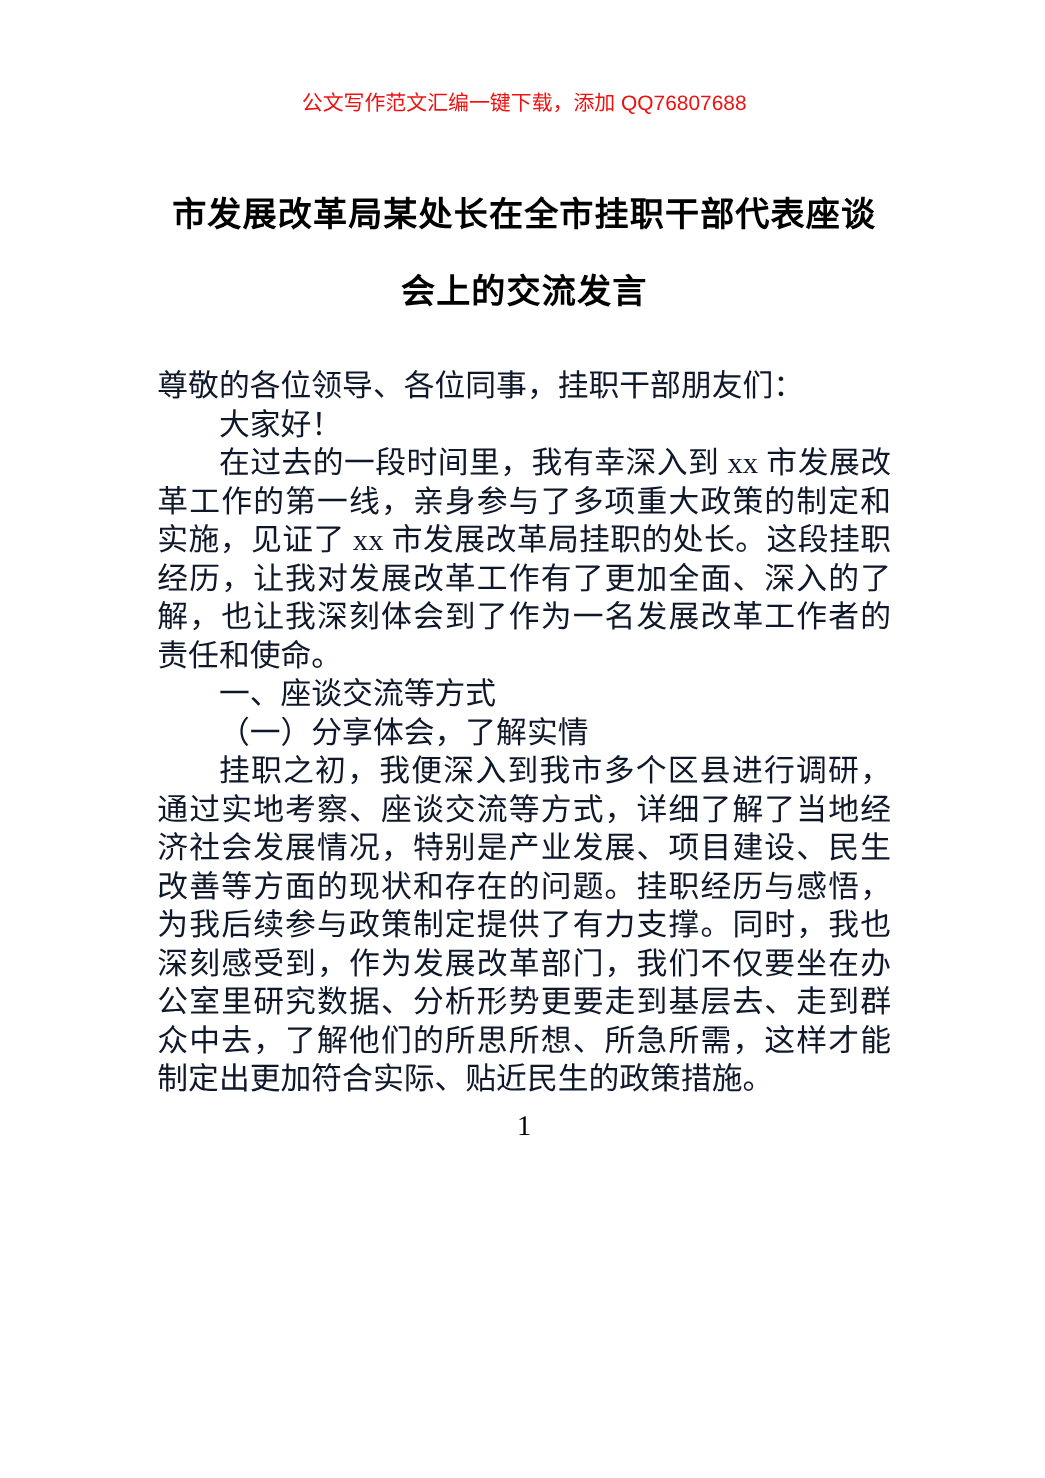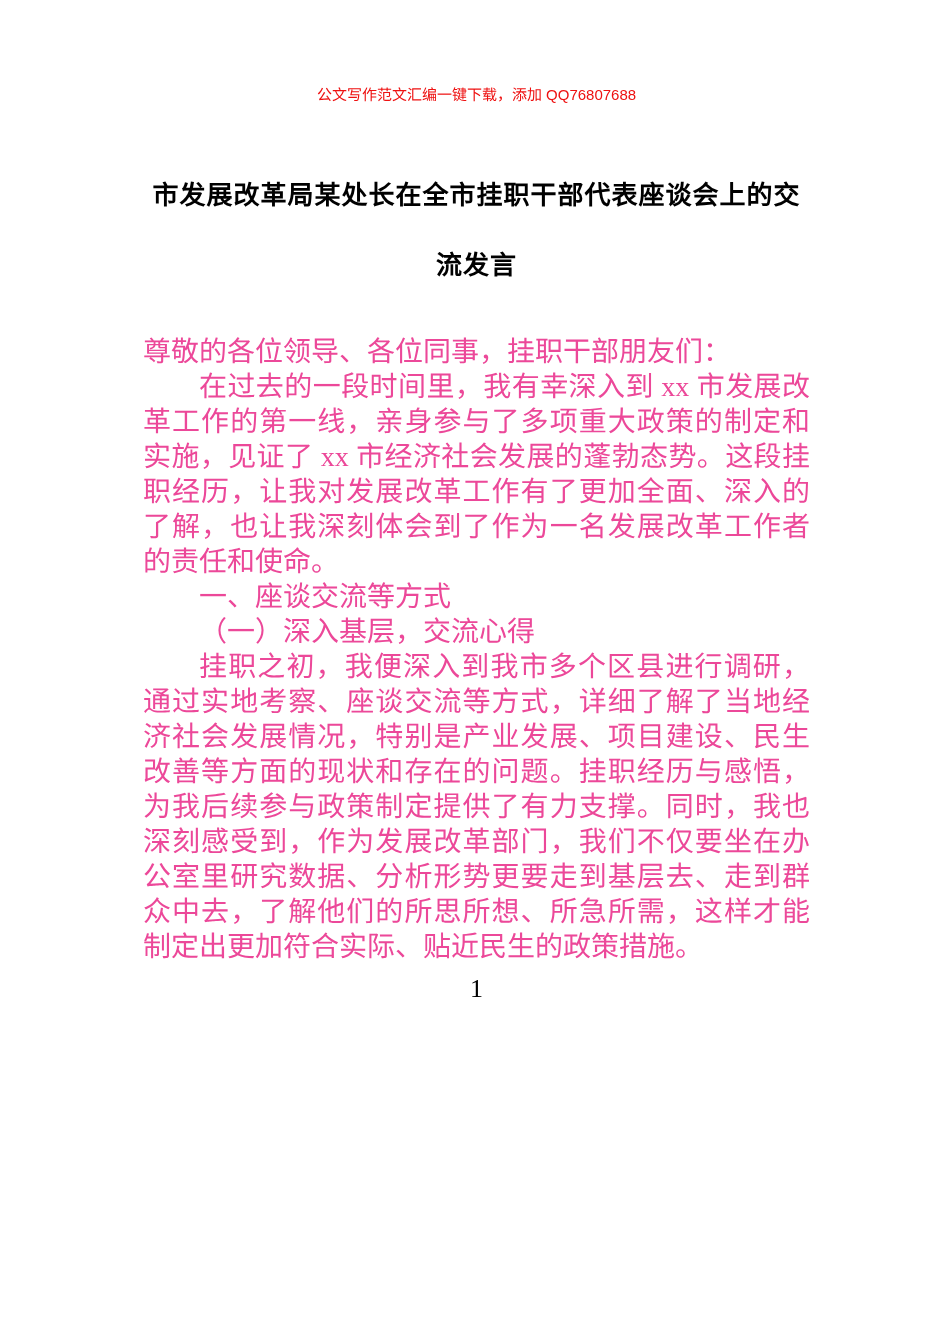--- a/index.html
+++ b/index.html
@@ -13,44 +13,44 @@
     height: 1344px;
     margin: 0 auto;
     background: #ffffff;
     box-sizing: border-box;
     padding: 80px 140px 0 143px;
     overflow: hidden;
     color: #000000;
   }
   .notice {
     font-family: "Liberation Sans", sans-serif;
-    font-size: 15px;
+    font-size: 19px;
     line-height: 30px;
     color: #ee1111;
     text-align: center;
     white-space: nowrap;
   }
   .doc-title {
     margin: 50px 0 0 0;
     font-family: "Liberation Sans", sans-serif;
     font-weight: 700;
-    font-size: 26px;
+    font-size: 31px;
     line-height: 70px;
     letter-spacing: 1px;
     text-align: center;
     color: #000000;
   }
   .content {
     margin-top: 34px;
     font-family: "Liberation Serif", serif;
     font-size: 28px;
     line-height: 35px;
     text-align: justify;
     text-justify: inter-ideograph;
-    color: #ec4899;
+    color: #0f172a;
   }
   .content p {
     margin: 0;
     padding: 0;
   }
   .para-indent { text-indent: 2em; }
   .para-flush  { text-indent: 0; }
   .page-footer {
     margin-top: 10px;
     text-align: center;
@@ -66,23 +66,24 @@
 <body>
 
 <div class="page">
 
   <div class="notice">公文写作范文汇编一键下载，添加 QQ76807688</div>
 
   <h1 class="doc-title">市发展改革局某处长在全市挂职干部代表座谈会上的交流发言</h1>
 
   <div class="content">
     <p class="para-flush">尊敬的各位领导、各位同事，挂职干部朋友们：</p>
-    <p class="para-indent">在过去的一段时间里，我有幸深入到 xx 市发展改革工作的第一线，亲身参与了多项重大政策的制定和实施，见证了 xx 市经济社会发展的蓬勃态势。这段挂职经历，让我对发展改革工作有了更加全面、深入的了解，也让我深刻体会到了作为一名发展改革工作者的责任和使命。</p>
+    <p class="para-indent">大家好！</p>
+    <p class="para-indent">在过去的一段时间里，我有幸深入到 xx 市发展改革工作的第一线，亲身参与了多项重大政策的制定和实施，见证了 xx 市发展改革局挂职的处长。这段挂职经历，让我对发展改革工作有了更加全面、深入的了解，也让我深刻体会到了作为一名发展改革工作者的责任和使命。</p>
     <p class="para-indent">一、座谈交流等方式</p>
-    <p class="para-indent">（一）深入基层，交流心得</p>
+    <p class="para-indent">（一）分享体会，了解实情</p>
     <p class="para-indent">挂职之初，我便深入到我市多个区县进行调研，通过实地考察、座谈交流等方式，详细了解了当地经济社会发展情况，特别是产业发展、项目建设、民生改善等方面的现状和存在的问题。挂职经历与感悟，为我后续参与政策制定提供了有力支撑。同时，我也深刻感受到，作为发展改革部门，我们不仅要坐在办公室里研究数据、分析形势更要走到基层去、走到群众中去，了解他们的所思所想、所急所需，这样才能制定出更加符合实际、贴近民生的政策措施。</p>
   </div>
 
   <div class="page-footer">
     <span class="page-number">1</span>
   </div>
 
 </div>
 
 </body></html>

